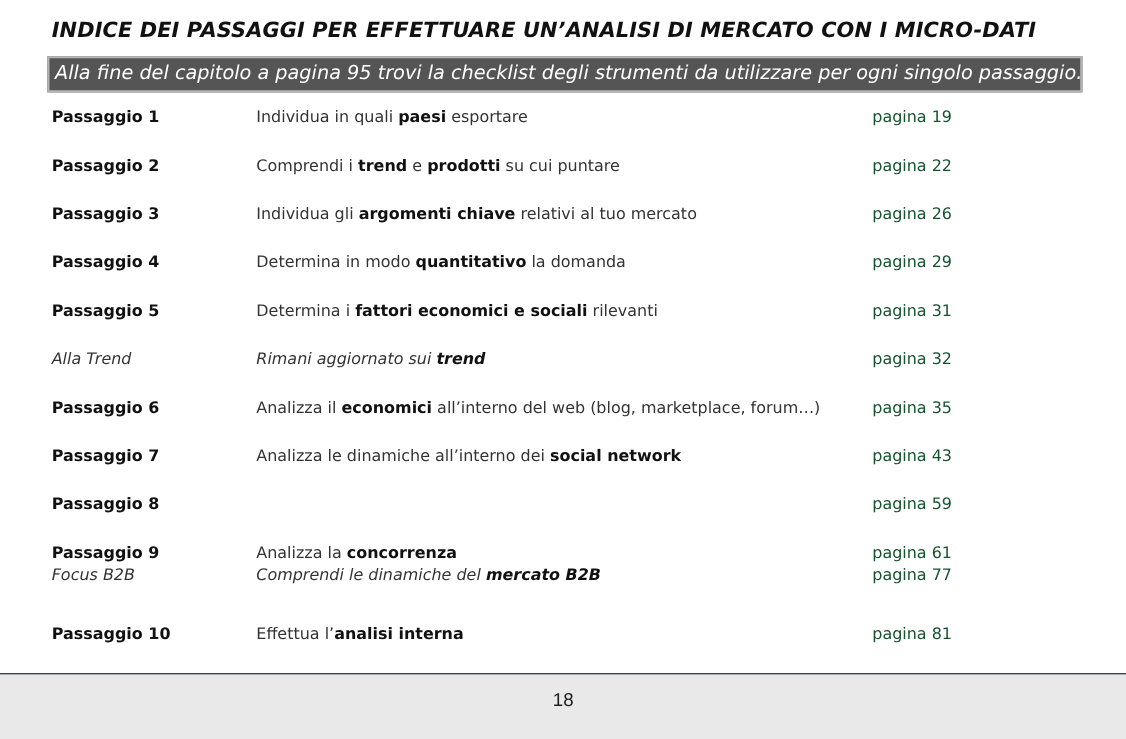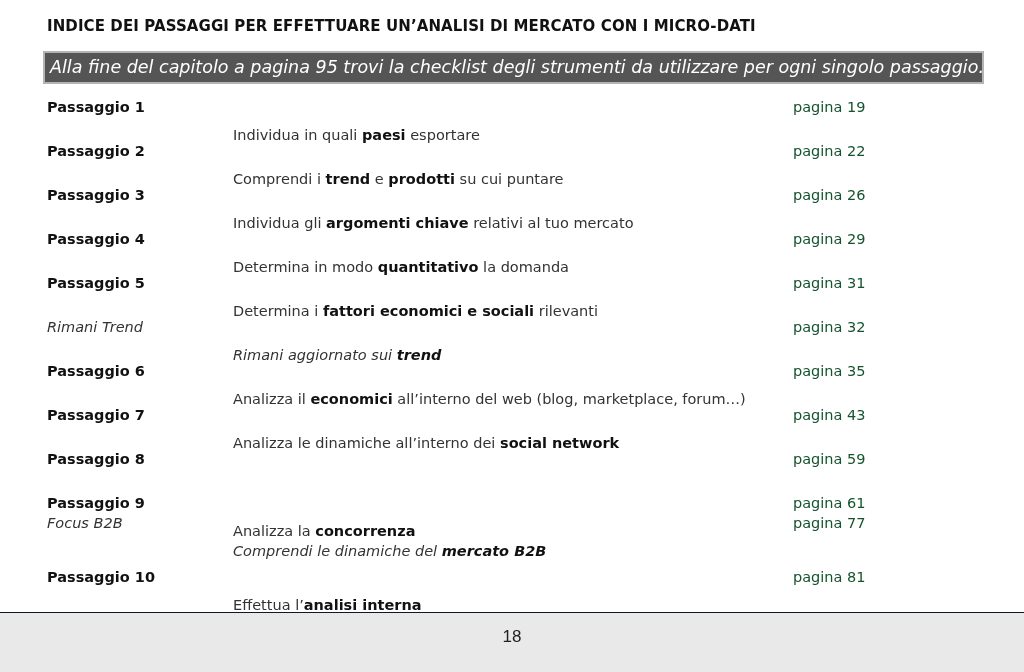--- a/index.html
+++ b/index.html
@@ -19,26 +19,27 @@
       position: absolute;
       left: 0; top: 0;
       width: 1024px;
       height: 612px;
       background: #ffffff;
     }
     .title {
       position: absolute;
       left: 47px;
       top: 17px;
-      font-size: 15px;
+      font-size: 19px;
       font-weight: bold;
       letter-spacing: 0.1px;
       color: #111111;
       white-space: nowrap;
       text-transform: uppercase;
+      font-style: italic;
     }
     .banner {
       position: absolute;
       left: 43px;
       top: 51px;
       width: 932px;
       height: 29px;
       background: #555555;
       border: 2px solid #b4b4b4;
       color: #ffffff;
@@ -75,21 +76,20 @@
     .row.focus .step {
       font-weight: normal;
       font-style: italic;
       color: #333333;
     }
     .row .desc {
       position: absolute;
       left: 233px;
       color: #333333;
       white-space: nowrap;
-      margin-top: 28px;
     }
     .row.focus .desc {
       font-style: italic;
     }
     .row .desc b {
       color: #111111;
       font-weight: bold;
     }
     .row .page-ref {
       position: absolute;
@@ -147,21 +147,21 @@
         <span class="step">Passaggio 4</span>
         <span class="desc"><span>Determina in modo </span><b>quantitativo</b><span> la domanda</span></span>
         <span class="page-ref">pagina 29</span>
       </div>
       <div class="row" style="top: 176px;">
         <span class="step">Passaggio 5</span>
         <span class="desc"><span>Determina i </span><b>fattori economici e sociali</b><span> rilevanti</span></span>
         <span class="page-ref">pagina 31</span>
       </div>
       <div class="row focus" style="top: 220px;">
-        <span class="step">Rimani Trend</span>
+        <span class="step">Alla Trend</span>
         <span class="desc"><span>Rimani aggiornato sui </span><b>trend</b></span>
         <span class="page-ref">pagina 32</span>
       </div>
       <div class="row" style="top: 264px;">
         <span class="step">Passaggio 6</span>
         <span class="desc"><span>Analizza il </span><b>economici</b><span> all’interno del web (blog, marketplace, forum…)</span></span>
         <span class="page-ref">pagina 35</span>
       </div>
       <div class="row" style="top: 308px;">
         <span class="step">Passaggio 7</span>

